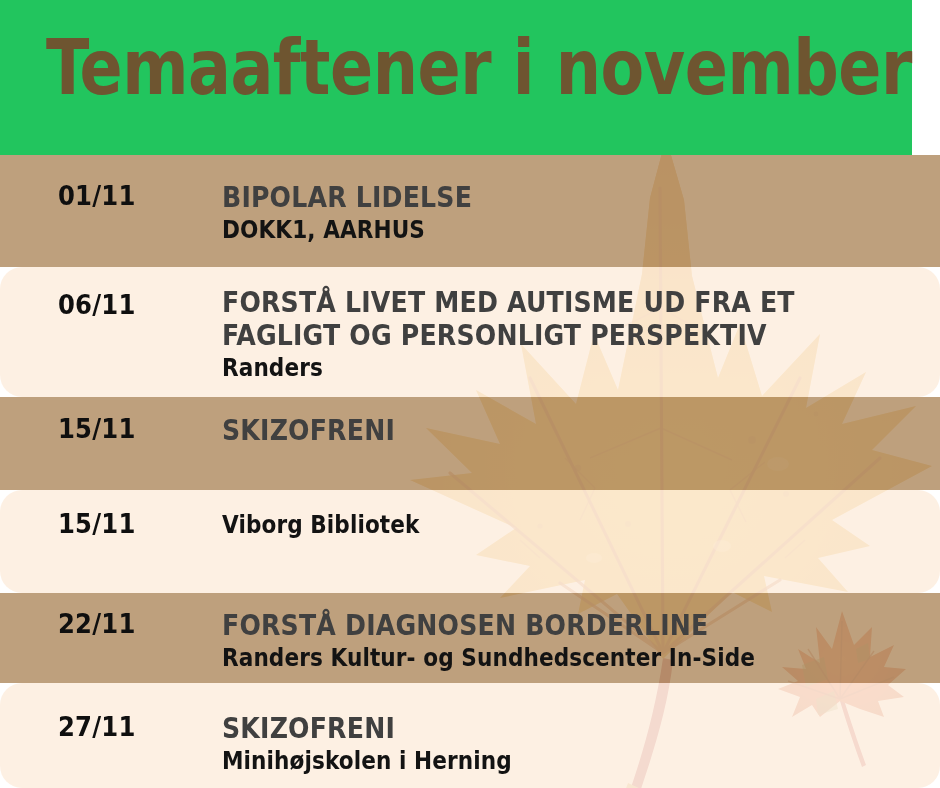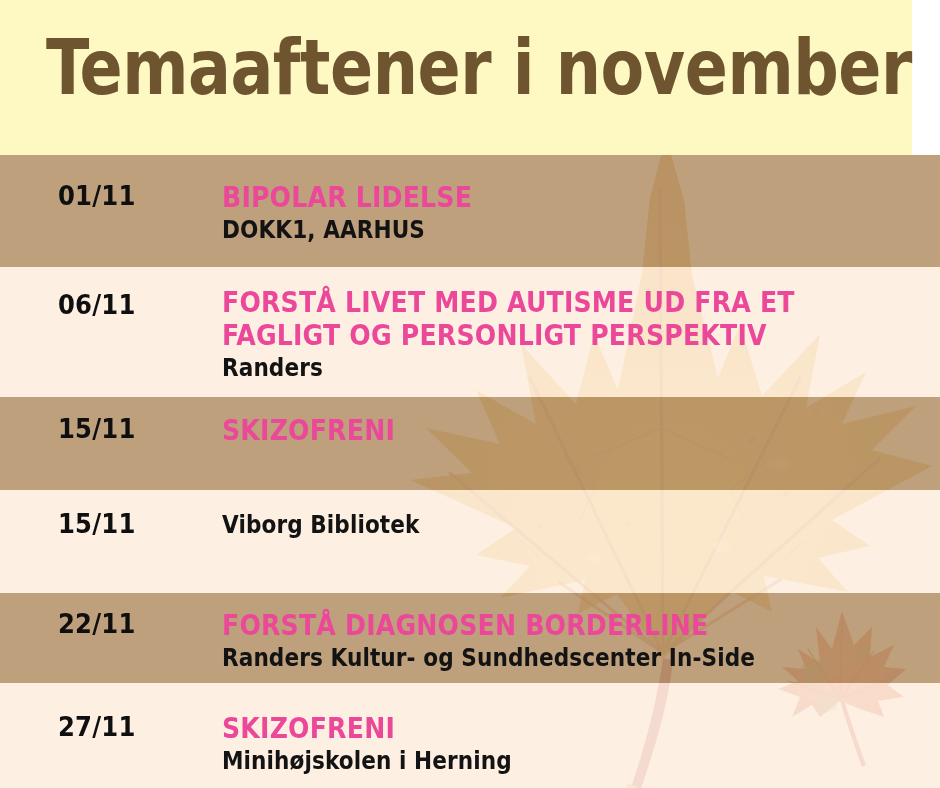--- a/index.html
+++ b/index.html
@@ -19,21 +19,21 @@
     height: 788px;
     background: #ffffff;
     overflow: hidden;
   }
 
   
   .title-band {
     position: absolute;
     left: 0; top: 0;
     width: 912px; height: 155px;
-    background: #fef9c3;
+    background: #22c55e;
     z-index: 5;
   }
   .poster-title {
     position: absolute;
     left: 46px;
     top: 26px;
     width: 866px;
     color: #6e5530;
     font-family: "Liberation Sans Narrow", "DejaVu Sans Condensed", "Liberation Sans", sans-serif;
     font-weight: 700;
@@ -74,21 +74,21 @@
     width: 940px; height: 788px;
     z-index: 3;
   }
   .row {
     position: absolute;
     left: 0;
     width: 940px;
     box-sizing: border-box;
   }
   .row.brown { background: rgba(181,147,107,0.88); }
-  .row.cream { background: rgba(253,238,223,0.88); }
+  .row.cream { background: rgba(253,238,223,0.88); border-radius: 22px; }
 
   .row-inner {
     position: relative;
     width: 808px;
     height: 100%;
     padding-left: 37px;
   }
   .row-date {
     position: absolute;
     left: 58px;
@@ -99,21 +99,21 @@
     font-size: 27px;
     line-height: 30px;
     letter-spacing: 0.2px;
   }
   .row-body {
     position: absolute;
     left: 222px;
     width: 700px;
   }
   .row-heading {
-    color: #ec4899;
+    color: #404040;
     font-family: "Liberation Sans Narrow", "DejaVu Sans Condensed", "Liberation Sans", sans-serif;
     font-weight: 700;
     font-size: 28px;
     line-height: 33px;
     letter-spacing: 0.2px;
     text-transform: uppercase;
     white-space: pre-line;
   }
   .row-venue {
     margin-top: 1px;

